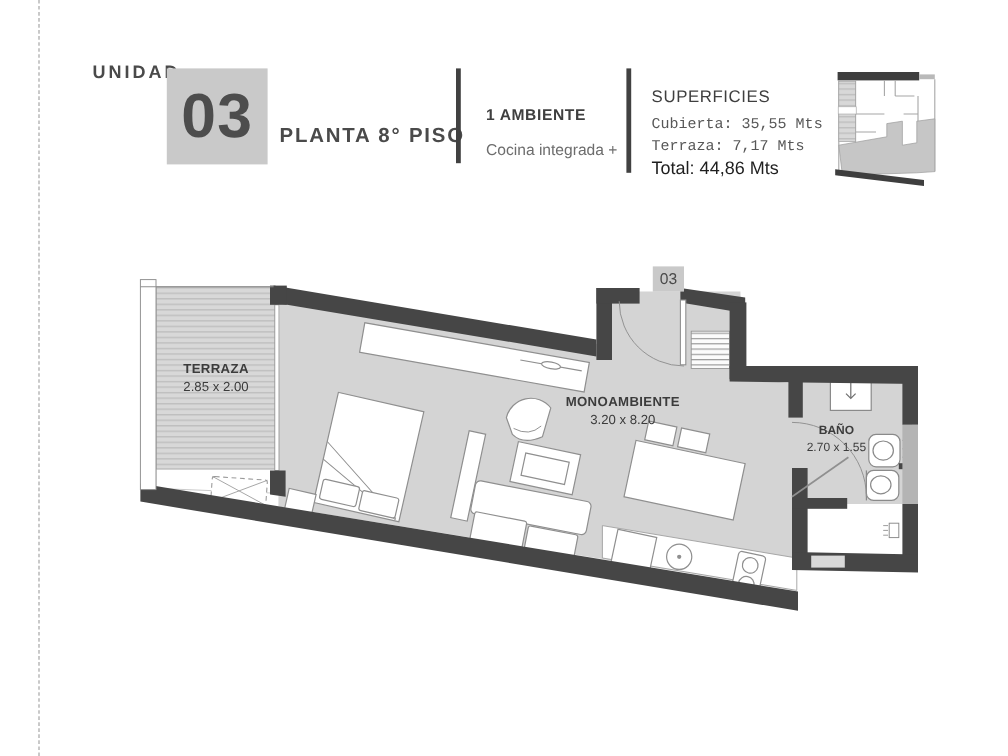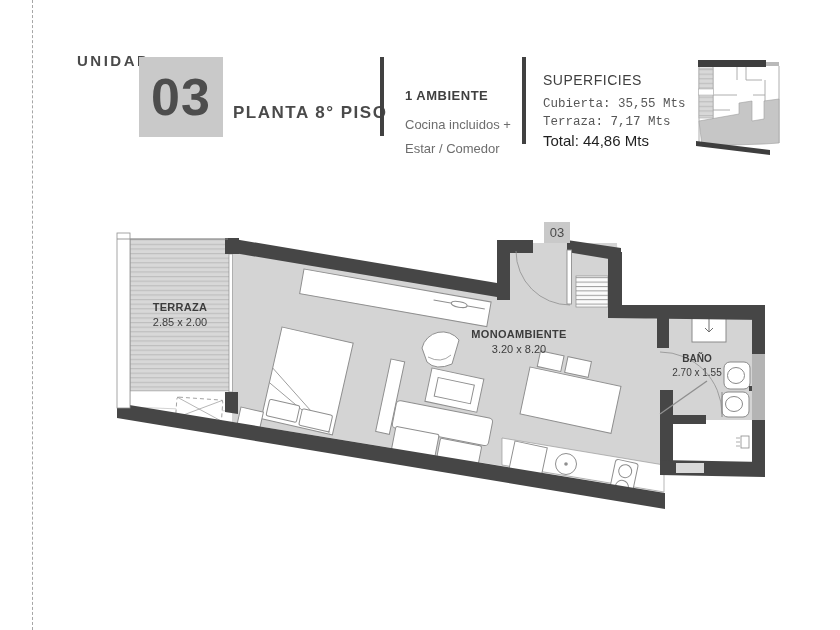--- a/index.html
+++ b/index.html
@@ -58,22 +58,21 @@
 <div class="abs fold-line"></div>
 
 <div class="abs hdr-unidad">UNIDAD</div>
 <div class="abs unit-box">
   <span>03</span>
 </div>
 <div class="abs hdr-floor">PLANTA 8° PISO</div>
 <div class="abs vbar1"></div>
 <div class="abs amb-block">
   <div class="amb-title">1 AMBIENTE</div>
-  <div class="amb-line">Cocina incluidos +</div>
-  <div class="amb-line">Estar / Comedor</div>
+  <div class="amb-line">Cocina integrada +</div>
 </div>
 <div class="abs vbar2"></div>
 <div class="abs sup-block">
   <div class="sup-title">SUPERFICIES</div>
   <div class="sup-line">Cubierta: 35,55 Mts</div>
   <div class="sup-line">Terraza: 7,17 Mts</div>
   <div class="sup-total">Total: 44,86 Mts</div>
 </div>
 
 <svg class="abs" style="left:0;top:0" width="840" height="630" viewBox="0 0 840 630">

